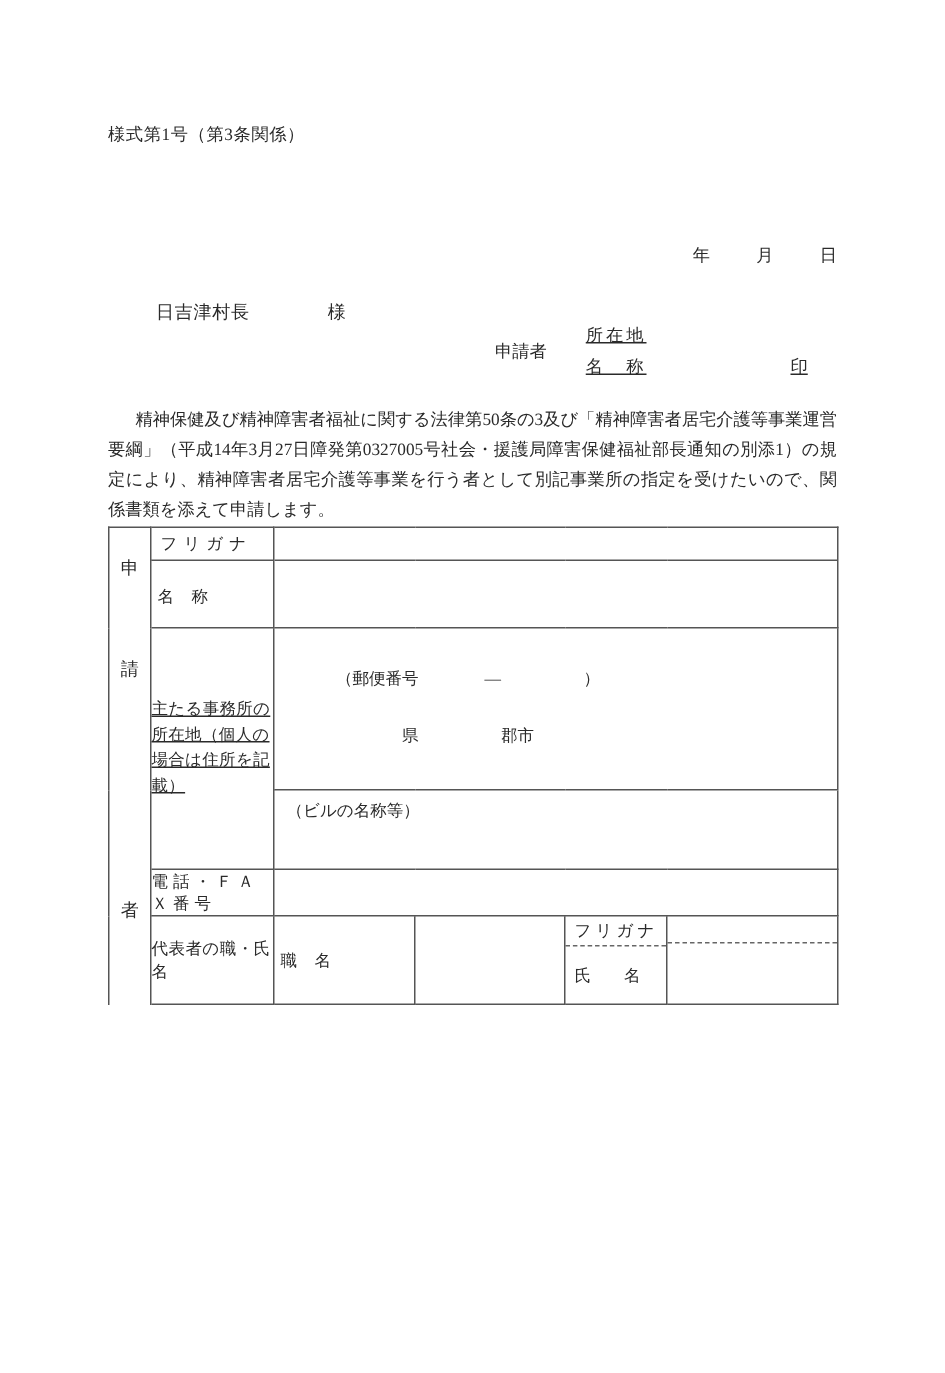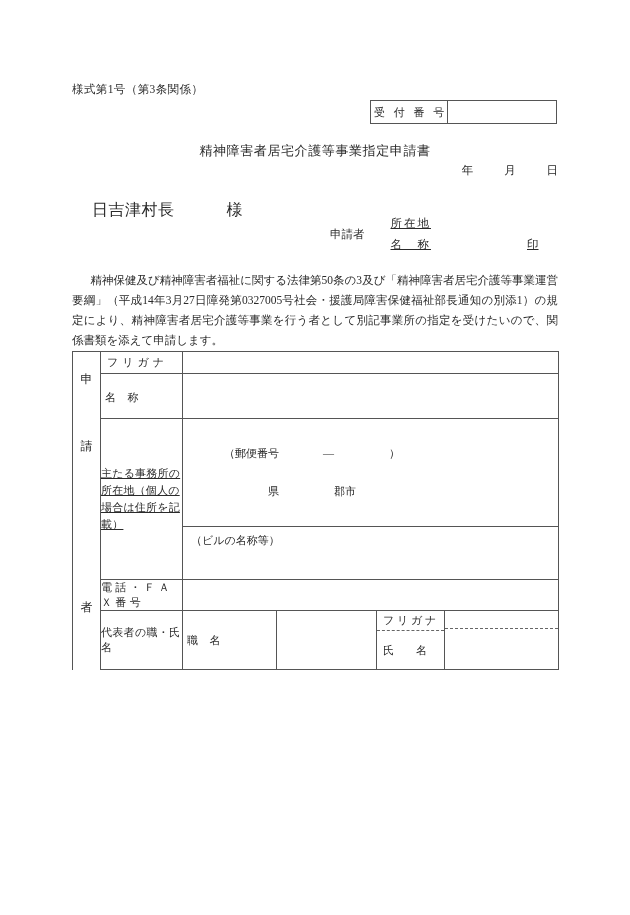--- a/index.html
+++ b/index.html
@@ -70,23 +70,23 @@
     right: 72px;
     top: 163px;
     text-align: right;
     font-size: 11.5px;
     white-space: nowrap;
   }
   .date-line span { margin-left: 28px; }
 
   .addressee {
     position: absolute;
-    left: 92px;
+    left: 104px;
     top: 200px;
-    font-size: 16px;
+    font-size: 12px;
     letter-spacing: 0.5px;
     white-space: nowrap;
   }
   .addressee .sama { margin-left: 52px; }
 
   .applicant-block {
     position: absolute;
     left: 330px;
     top: 216px;
     display: flex;
@@ -187,26 +187,21 @@
     letter-spacing: 0.2px;
   }
 </style>
 </head>
 <body>
 
 <div class="page">
 
   <div class="form-code">様式第1号（第3条関係）</div>
 
-  <div class="receipt-box">
-    <div class="receipt-label">受 付 番 号</div>
-    <div class="receipt-value"></div>
-  </div>
-
-  <div class="doc-title">精神障害者居宅介護等事業指定申請書</div>
+
 
   <div class="date-line">
     <span>年</span>
     <span>月</span>
     <span>日</span>
   </div>
 
   <div class="addressee">
     <span>日吉津村長</span><span class="sama">様</span>
   </div>

